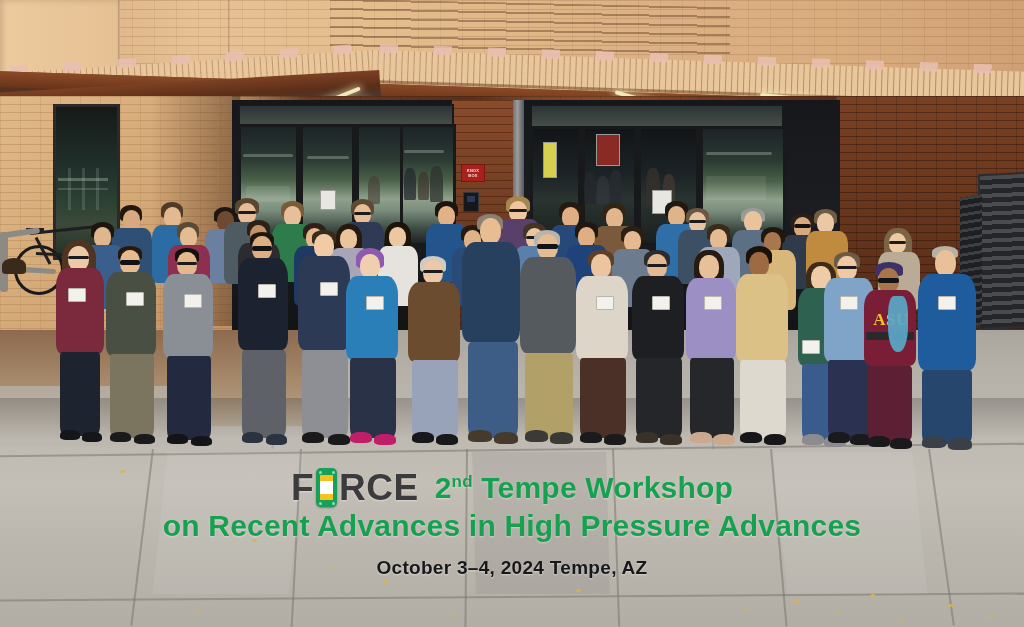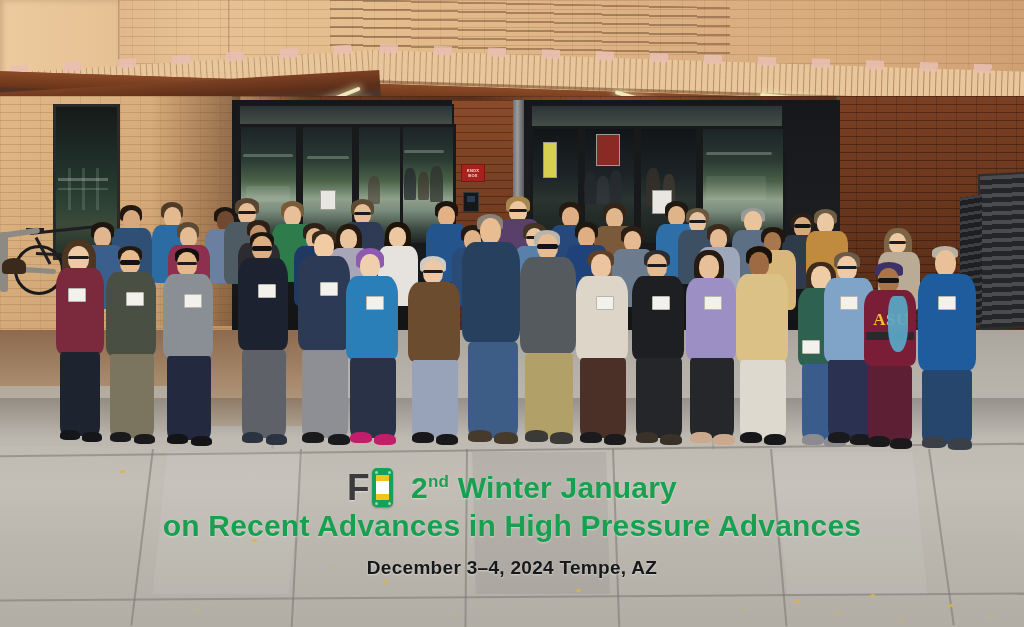--- a/index.html
+++ b/index.html
@@ -777,23 +777,24 @@
         <span>F</span>
         <span class="dac">
           <span class="inner"></span>
           <span class="band-t"></span>
           <span class="band-b"></span>
           <span class="screw s1"></span>
           <span class="screw s2"></span>
           <span class="screw s3"></span>
           <span class="screw s4"></span>
         </span>
+        <span>RCE</span>
       </span>
-      <span class="title-green t1"><span>2</span><sup>nd</sup> <span>Winter January</span></span>
+      <span class="title-green t1"><span>2</span><sup>nd</sup> <span>Tempe Workshop</span></span>
     </div>
 
     <div class="cap-line2 title-green">on Recent Advances in High Pressure Advances</div>
 
-    <div class="cap-line3">December 3–4, 2024  Tempe, AZ</div>
+    <div class="cap-line3">October 3–4, 2024  Tempe, AZ</div>
 
   </div>
 
 </div>
 
 </body></html>

